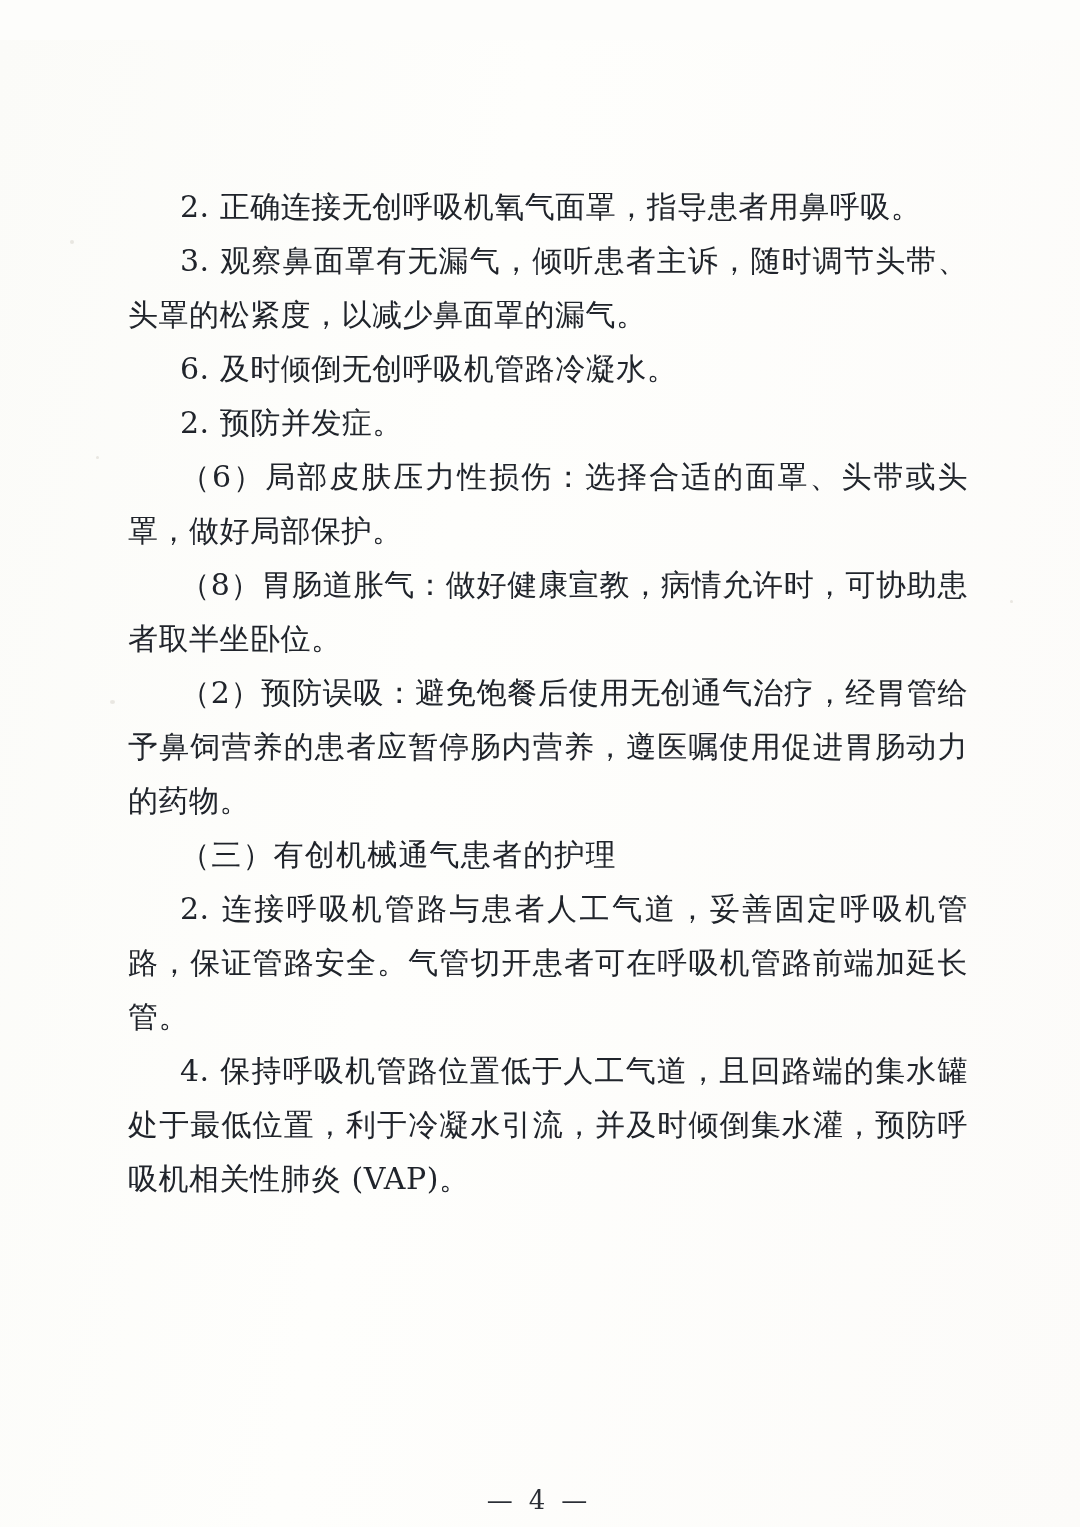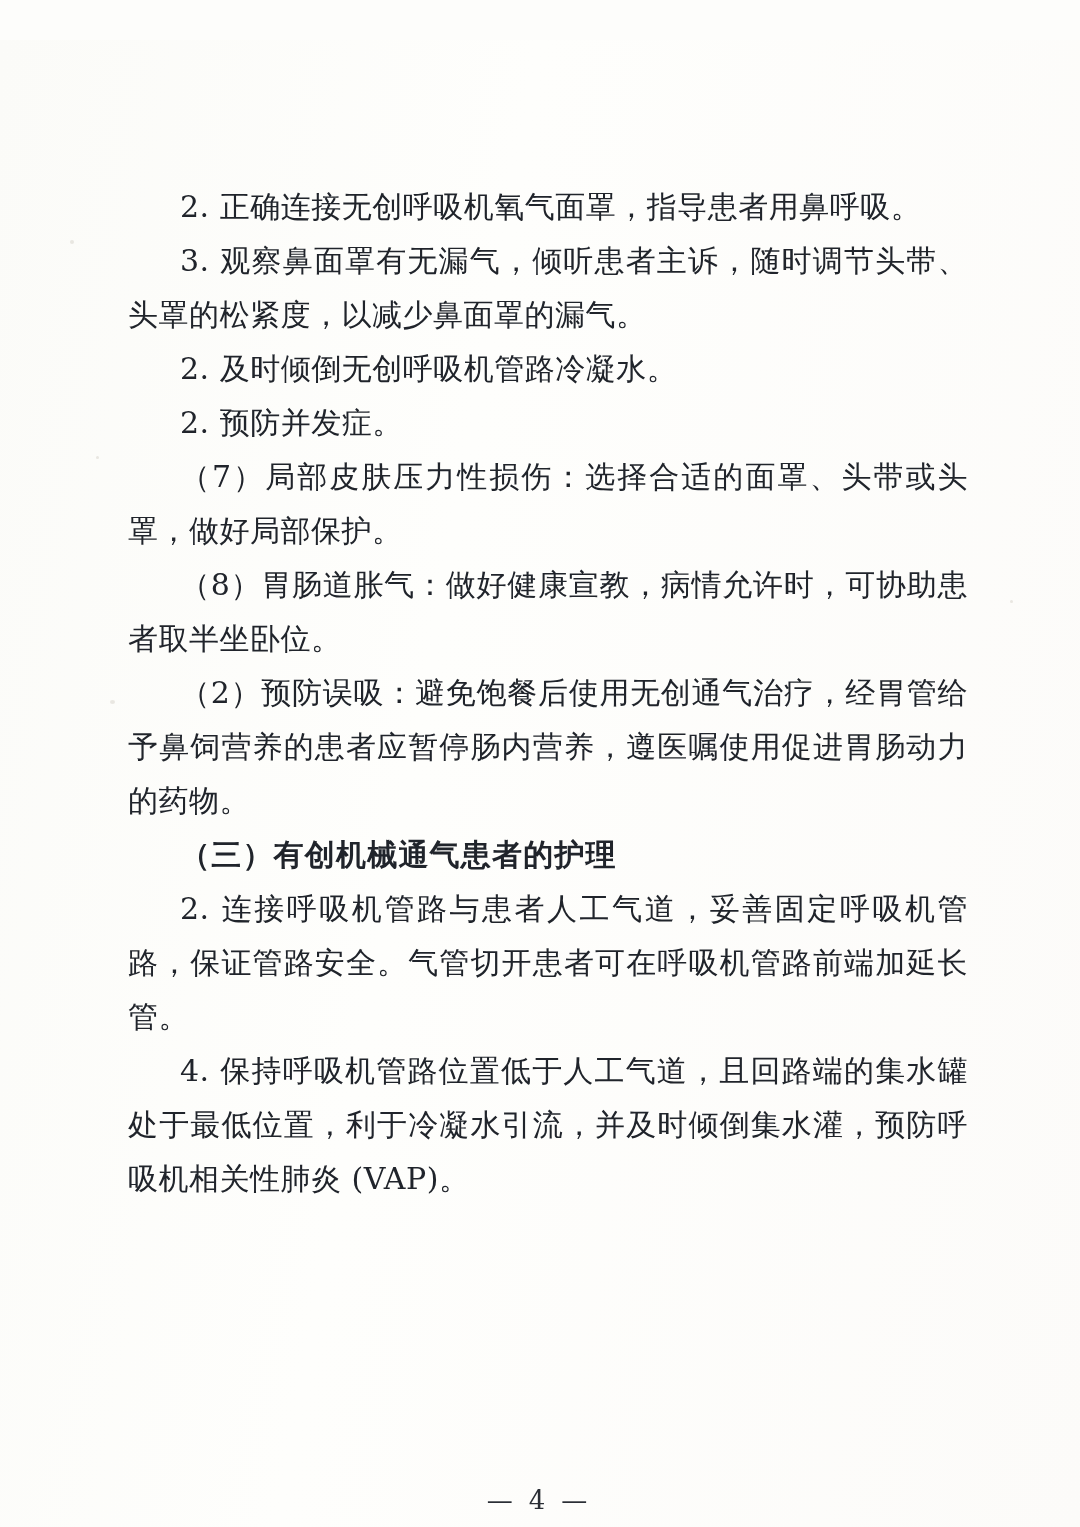--- a/index.html
+++ b/index.html
@@ -42,21 +42,21 @@
     letter-spacing: 0.5px;
     text-align: justify;
     white-space: pre-wrap;
     font-family: "DejaVu Serif", serif;
   }
   p.indent {
     text-indent: 52px;
   }
   p.heading {
     text-indent: 52px;
-    font-weight: bold;
+    font-weight: normal;
     letter-spacing: 1.2px;
   }
   .para {
     margin-bottom: 2px;
   }
   .footer {
     position: absolute;
     left: 0;
     right: 0;
     bottom: 52px;
@@ -78,23 +78,23 @@
 
   <span class="speck" style="left:70px;top:200px;width:4px;height:4px;"></span>
   <span class="speck" style="left:96px;top:416px;width:3px;height:3px;"></span>
   <span class="speck" style="left:110px;top:660px;width:5px;height:4px;"></span>
   <span class="speck" style="left:140px;top:770px;width:3px;height:3px;"></span>
   <span class="speck" style="left:1010px;top:560px;width:3px;height:3px;"></span>
 
   <div class="content">
     <p class="line indent para">2. 正确连接无创呼吸机氧气面罩，指导患者用鼻呼吸。</p>
     <p class="line indent para">3. 观察鼻面罩有无漏气，倾听患者主诉，随时调节头带、头罩的松紧度，以减少鼻面罩的漏气。</p>
-    <p class="line indent para">2. 及时倾倒无创呼吸机管路冷凝水。</p>
+    <p class="line indent para">6. 及时倾倒无创呼吸机管路冷凝水。</p>
     <p class="line indent para">2. 预防并发症。</p>
-    <p class="line indent para">（7）局部皮肤压力性损伤：选择合适的面罩、头带或头罩，做好局部保护。</p>
+    <p class="line indent para">（6）局部皮肤压力性损伤：选择合适的面罩、头带或头罩，做好局部保护。</p>
     <p class="line indent para">（8）胃肠道胀气：做好健康宣教，病情允许时，可协助患者取半坐卧位。</p>
     <p class="line indent para">（2）预防误吸：避免饱餐后使用无创通气治疗，经胃管给予鼻饲营养的患者应暂停肠内营养，遵医嘱使用促进胃肠动力的药物。</p>
     <p class="line heading para">（三）有创机械通气患者的护理</p>
     <p class="line indent para">2. 连接呼吸机管路与患者人工气道，妥善固定呼吸机管路，保证管路安全。气管切开患者可在呼吸机管路前端加延长管。</p>
     <p class="line indent para">4. 保持呼吸机管路位置低于人工气道，且回路端的集水罐处于最低位置，利于冷凝水引流，并及时倾倒集水灌，预防呼吸机相关性肺炎 (VAP)。</p>
   </div>
 
   <div class="footer">
     <span class="dash">—</span><span>4</span><span class="dash">—</span>
   </div>

